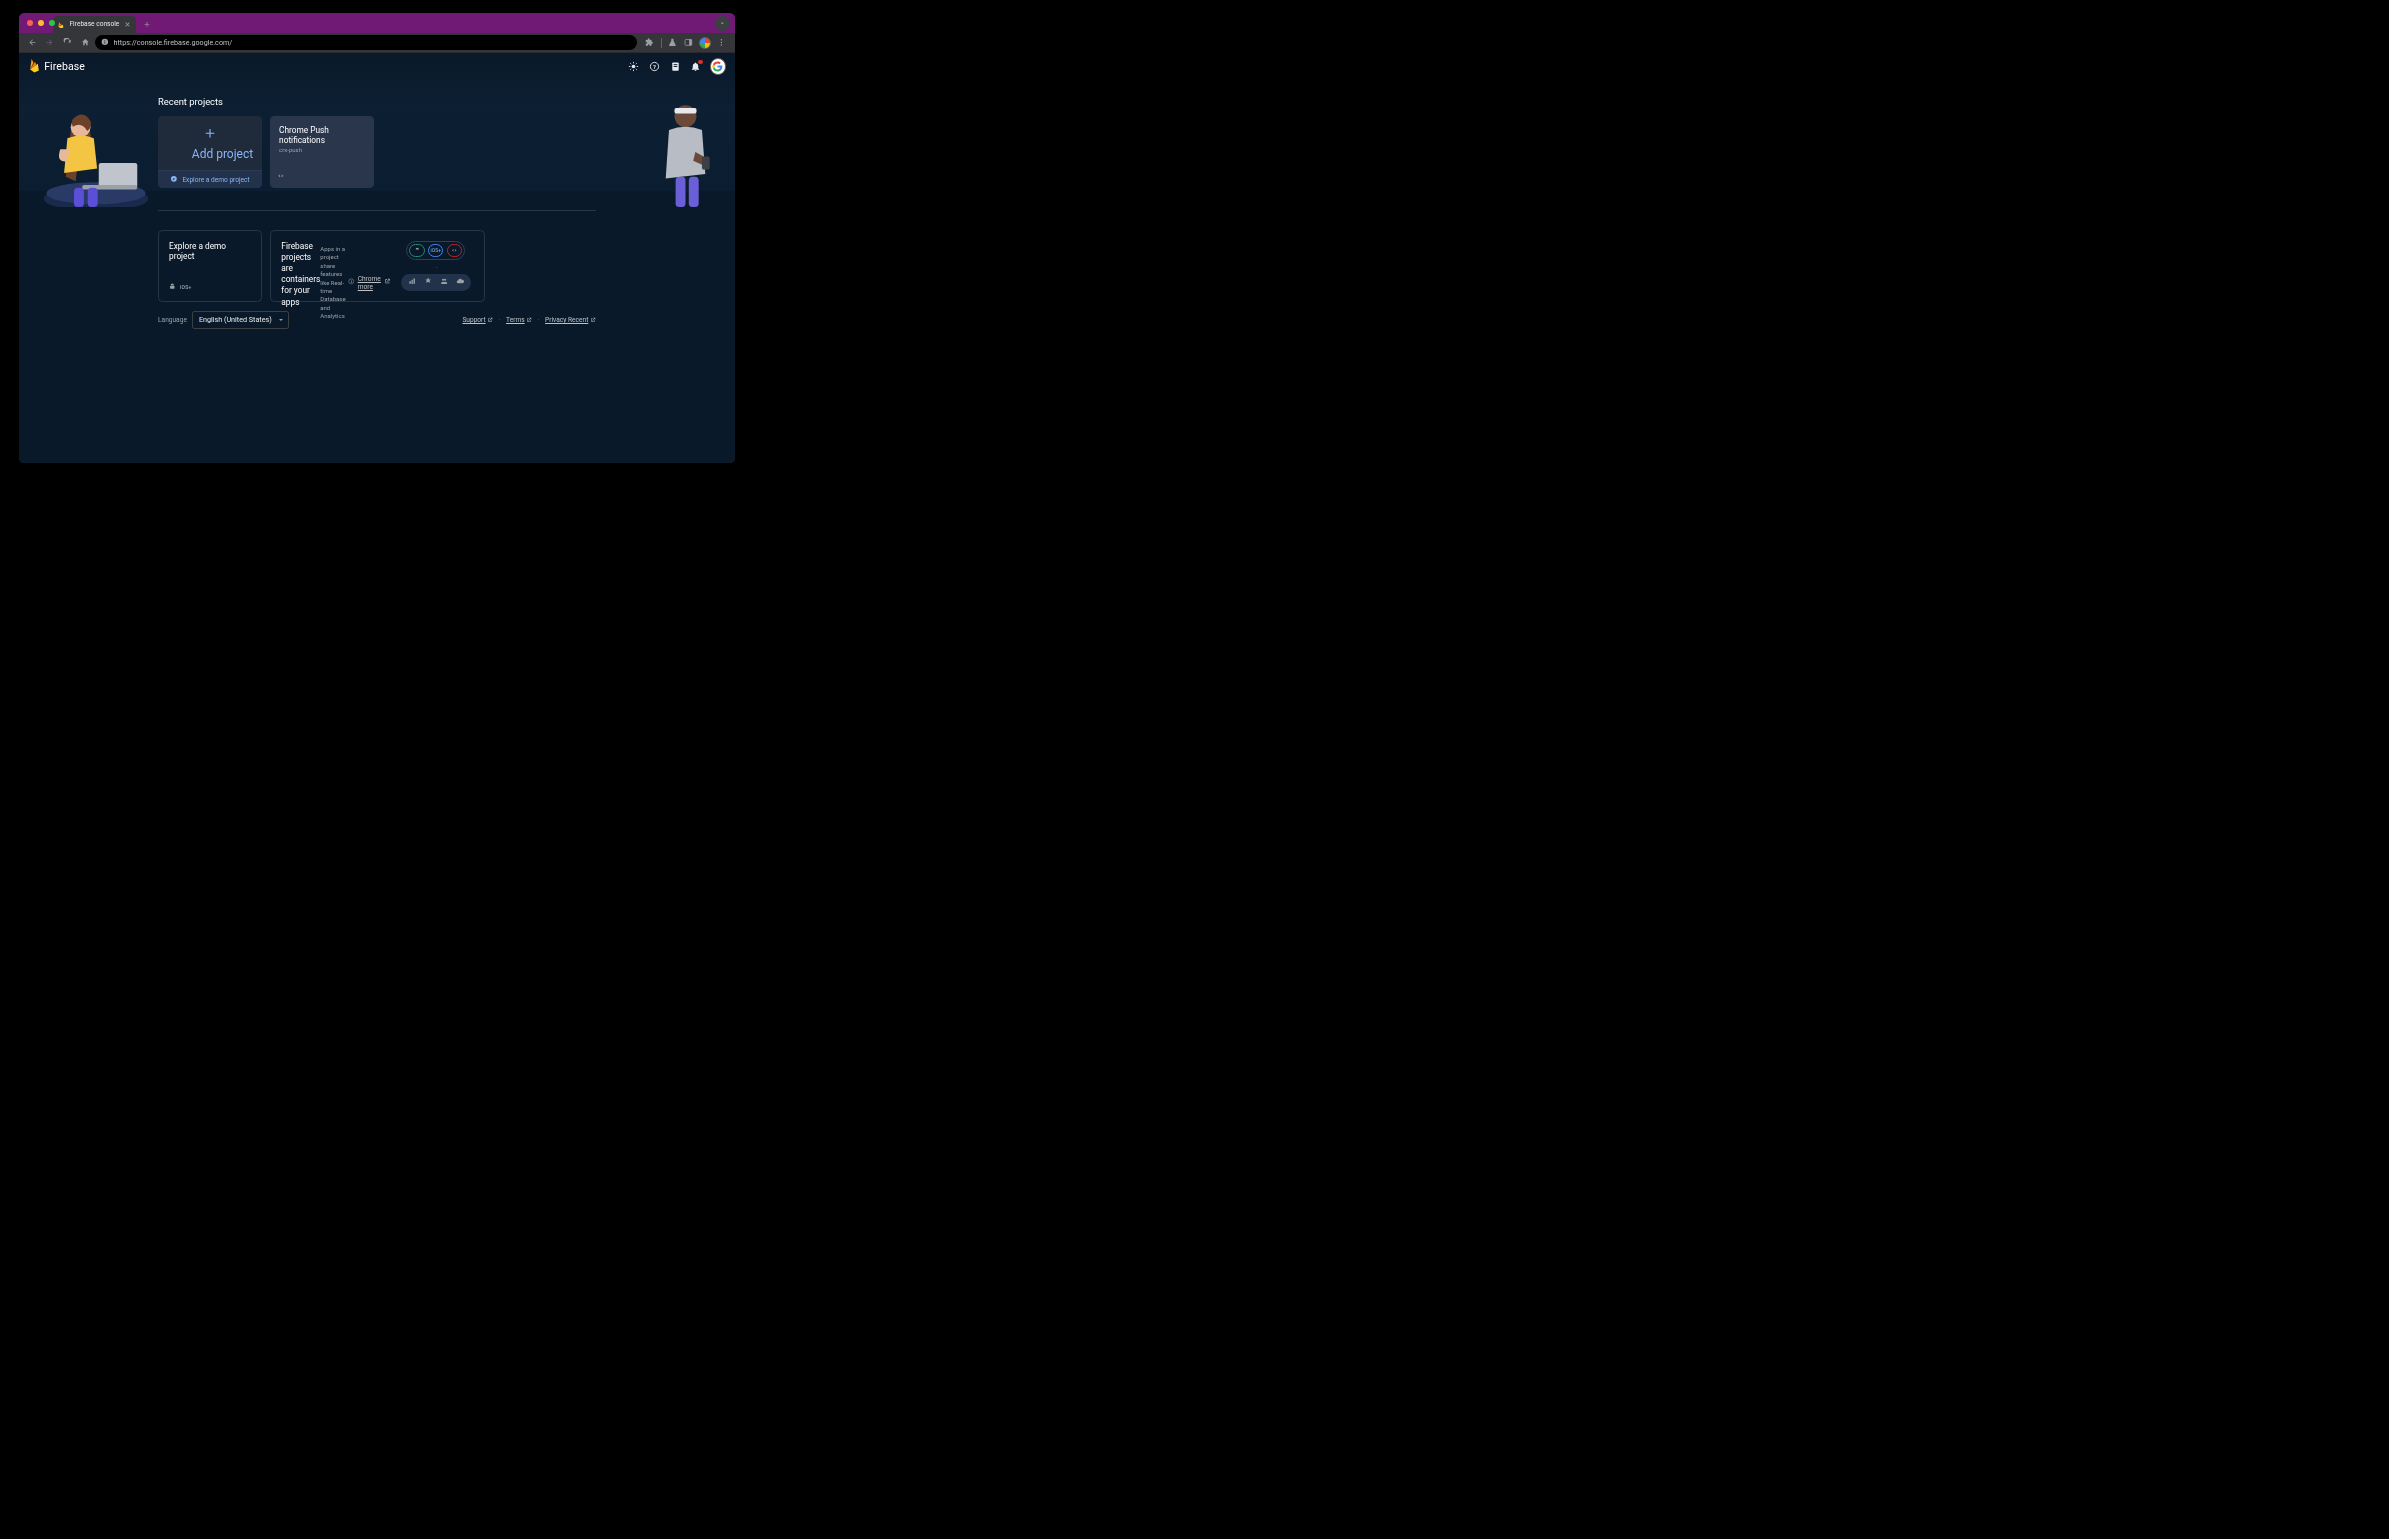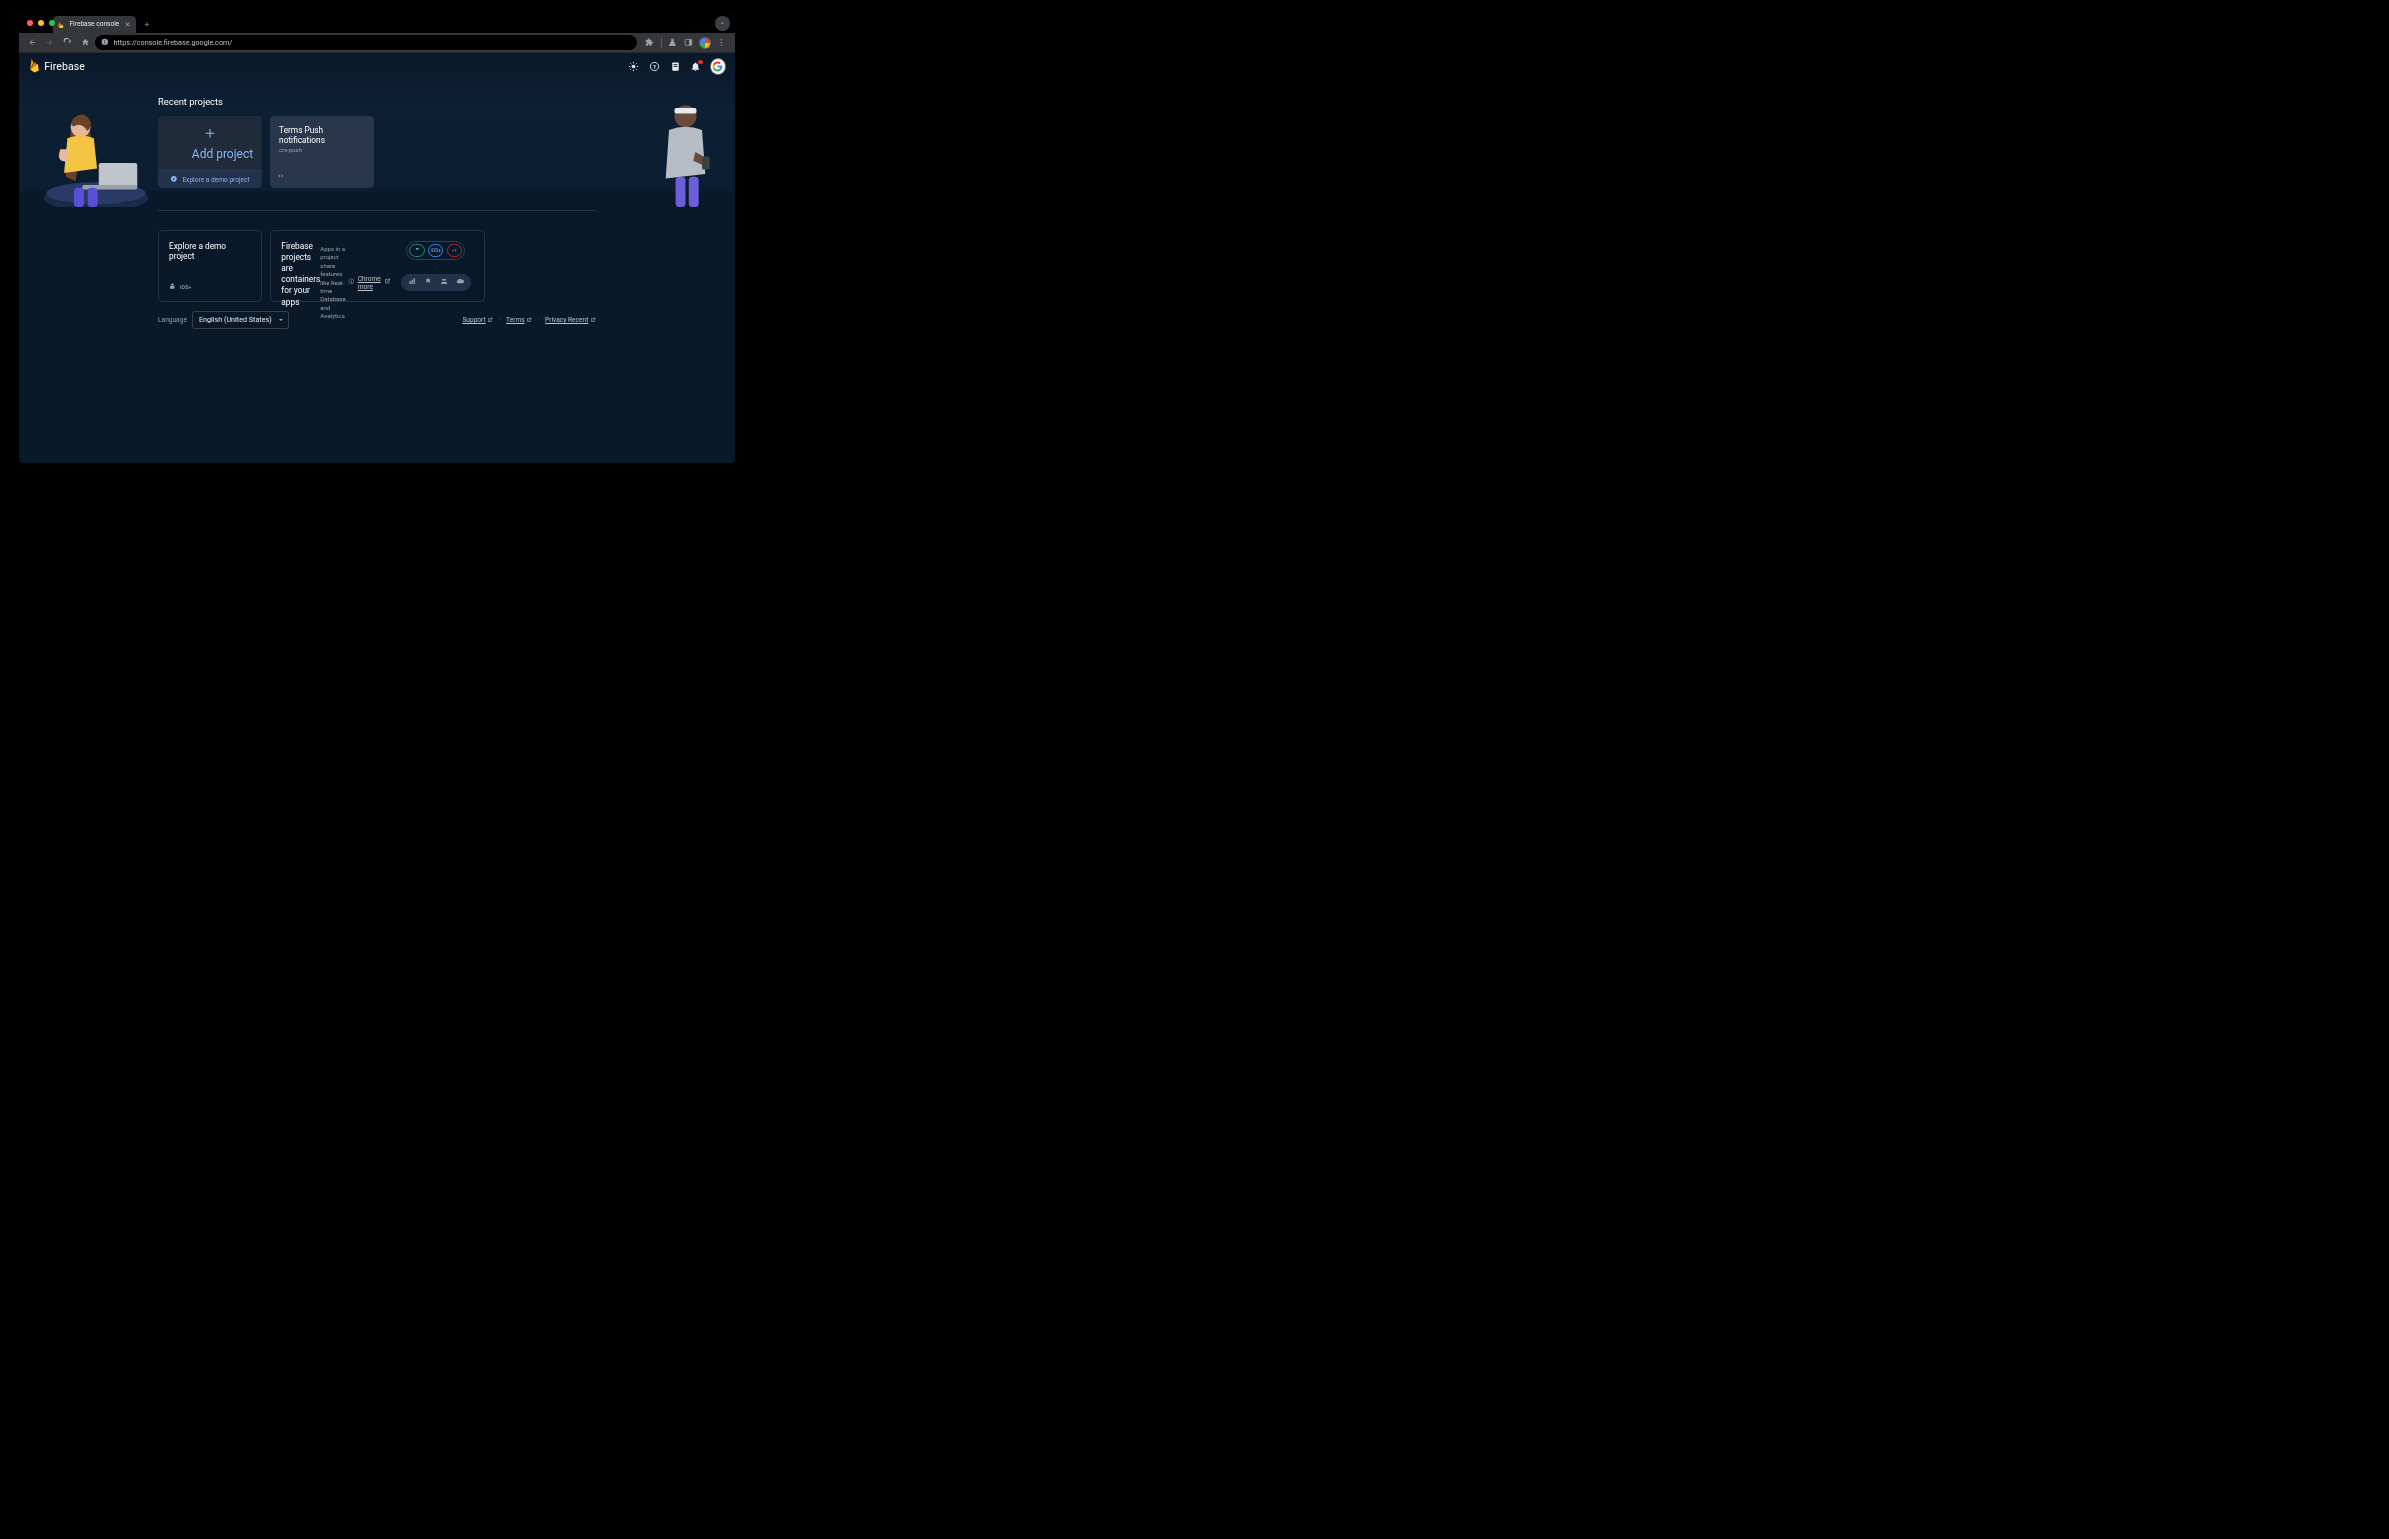--- a/index.html
+++ b/index.html
@@ -22,21 +22,21 @@
     flex-direction:column;
     box-shadow: 0 0 0 0.6px #2d2d2e inset;
     overflow:hidden;
   }
 
   
   .tabbar {
     height:20px;
     display:flex;
     align-items:flex-end;
-    background:#000000;
+    background:#701a75;
     position:relative;
   }
   .traffic {
     display:flex; gap:4.4px;
     position:absolute; left:7.7px; top:6.6px;
   }
   .traffic .dot { width:6.6px; height:6.6px; border-radius:50%; }
   .dot.red{background:#ff5f57;} .dot.yellow{background:#febc2e;} .dot.green{background:#28c840;}
   .tab {
     margin-left:34px;
@@ -487,21 +487,21 @@
               <svg width="7.7" height="7.7" viewBox="0 0 24 24">
                   <circle cx="12" cy="12" r="9" fill="#8ab4f8"></circle>
                   <path fill="#1f2a3b" d="M15 9l-2 5-5 2 2-5z"></path>
                 </svg>
             </span>
             <span>Explore a demo project</span>
           </div>
         </div>
 
         <div class="card project-card">
-          <div class="ptitle">Terms Push notifications</div>
+          <div class="ptitle">Chrome Push notifications</div>
           <div class="pid">crx-push</div>
           <div class="picons">
             <span>
               <svg viewBox="0 0 24 24">
                   <path fill="currentColor" d="M9 16l-5-4 5-4 1.5 1.5L7 12l3.5 2.5zm6 0l-1.5-1.5L17 12l-3.5-2.5L15 8l5 4z"></path>
                 </svg>
             </span>
           </div>
         </div>
       </div>

